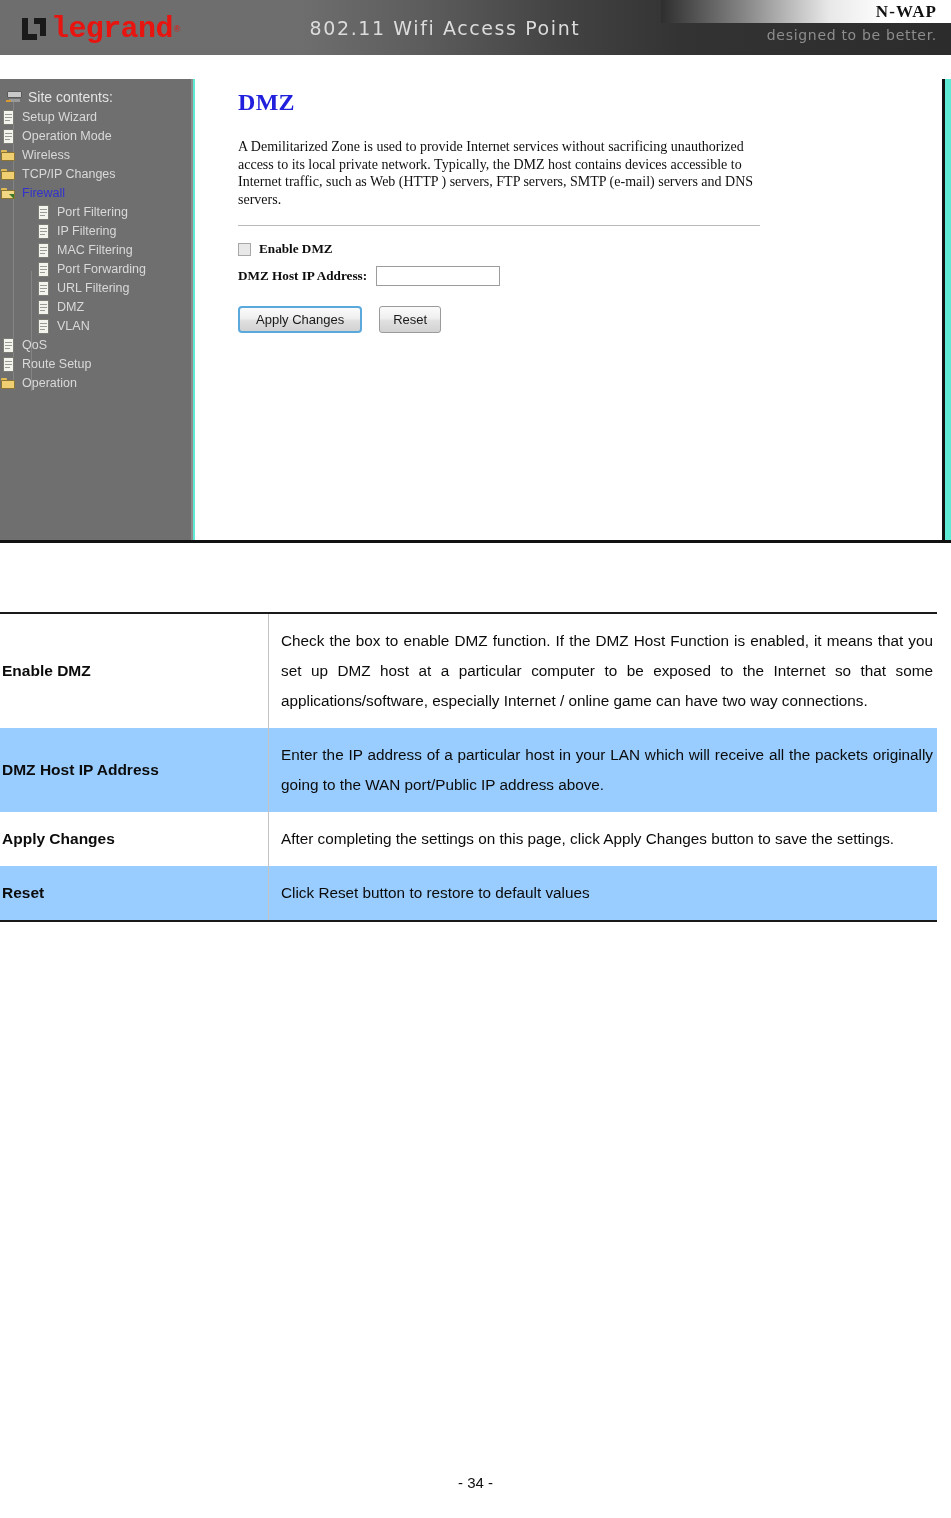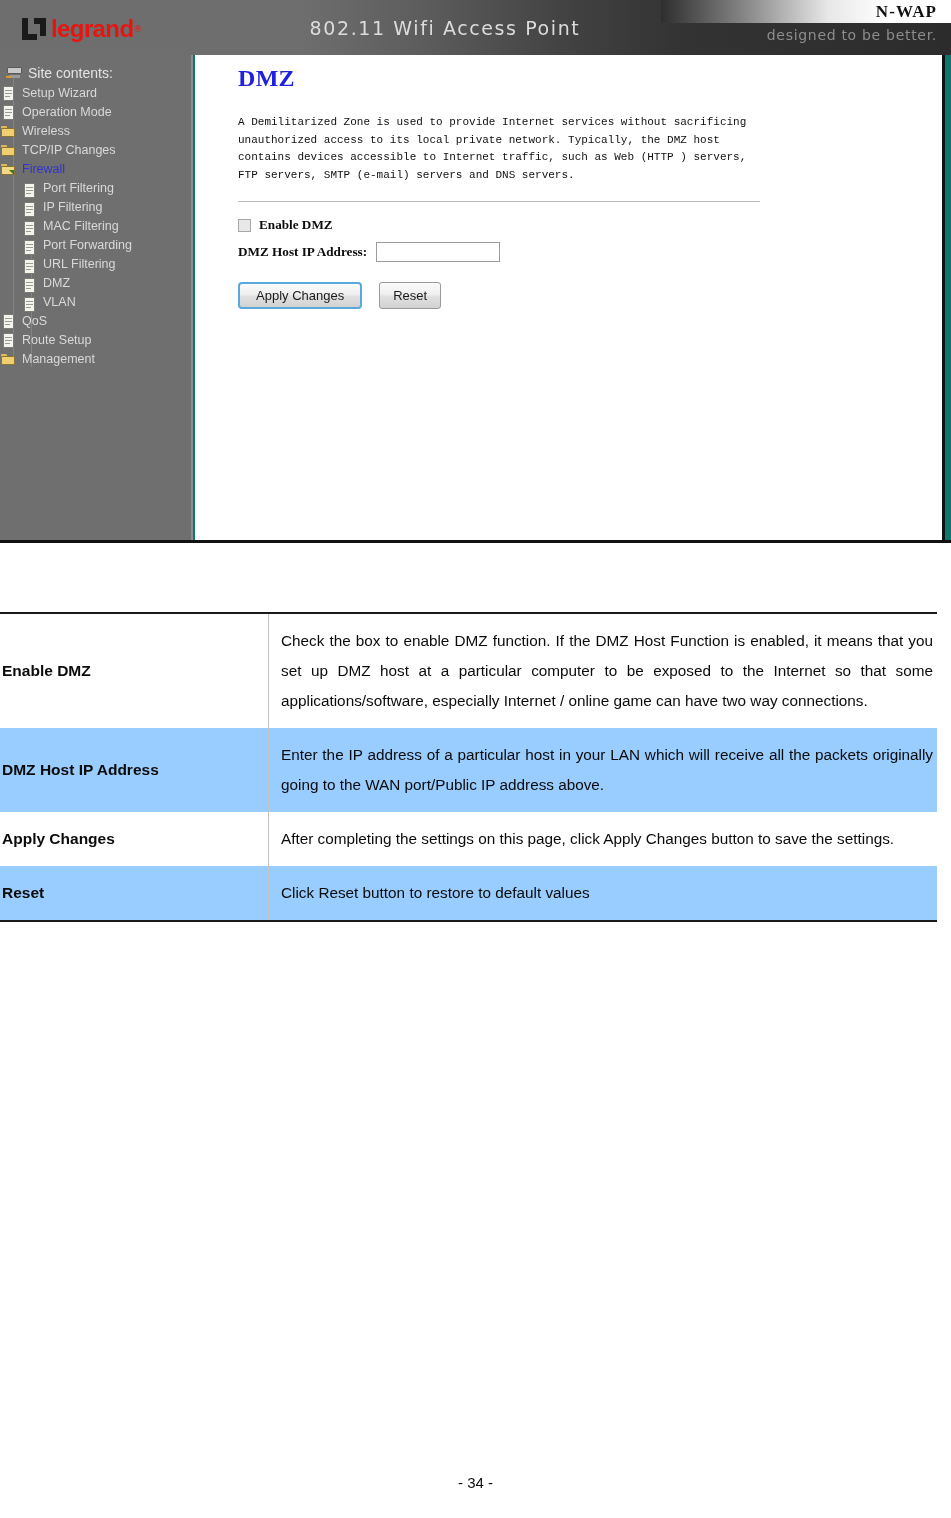--- a/index.html
+++ b/index.html
@@ -58,25 +58,25 @@
     position: absolute;
     background: #1a1a1a;
     display: block;
   }
   .logo-mark i.a { left: 0;  top: 0;  width: 6px;  height: 22px; }
   .logo-mark i.b { left: 6px; top: 16px; width: 9px; height: 6px; }
   .logo-mark i.c { left: 12px; top: 0; width: 12px; height: 6px; }
   .logo-mark i.d { left: 18px; top: 0; width: 6px; height: 18px; }
   .logo-word {
     color: #e8140f;
-    font-size: 24px;
+    font-size: 30px;
     font-weight: bold;
     letter-spacing: -0.6px;
     line-height: 22px;
-    font-family: Liberation Sans, sans-serif;
+    font-family: Liberation Mono, monospace;
   }
   .logo-reg {
     color: #e8140f;
     font-size: 9px;
     vertical-align: super;
     margin-left: 1px;
   }
   .banner-title {
     position: absolute;
     left: 0;
@@ -118,21 +118,22 @@
     font-size: 14px;
     letter-spacing: 0.7px;
     font-family: "DejaVu Sans", sans-serif;
   }
 
   
   .ui-body {
     position: relative;
     height: 488px;
     width: 951px;
-    background: #0f766e;
+    background: #5eead4;
+    margin-top: 24px;
   }
   .sidebar {
     position: absolute;
     left: 0;
     top: 0;
     width: 193px;
     height: 485px;
     background: #6f6f6f;
     border-right: 2px solid #8e8e8e;
     box-sizing: border-box;
@@ -147,21 +148,21 @@
     color: #d9d9d9;
     white-space: nowrap;
     font-family: "Liberation Sans", sans-serif;
   }
   .tree-row.root { font-size: 14px; color: #e4e4e4; height: 22px; }
   .tree-row.selected .tree-label { color: #3333cc; }
   .tree-label { line-height: 19px; }
 
   .ind0 { padding-left: 6px; }
   .ind1 { }
-  .ind2 { padding-left: 21px; align-items: flex-end; }
+  .ind2 { padding-left: 35px; }
 
   
   .ic { width: 17px; height: 15px; position: relative; margin-right: 5px; flex: 0 0 auto; }
   .ic-computer i { position: absolute; display: block; }
   .ic-computer i.scr { left: 1px; top: 1px; width: 15px; height: 7px; background: #c9c9c9; border: 1px solid #5a5a5a; box-sizing: border-box; border-radius: 1px; }
   .ic-computer i.base { left: 3px; top: 9px; width: 11px; height: 3px; background: #9a9a9a; }
   .ic-computer i.pin { left: 0px; top: 10px; width: 5px; height: 2px; background: #d79a30; }
 
   .ic-doc i { position: absolute; display: block; }
   .ic-doc i.pg { left: 3px; top: 0px; width: 11px; height: 15px; background: #f4f4ee; border: 1px solid #7c7c74; box-sizing: border-box; }
@@ -209,22 +210,22 @@
   }
   .page-heading {
     color: #2020dd;
     font-size: 24px;
     font-weight: bold;
     font-family: "Liberation Serif", "DejaVu Serif", serif;
     margin: 0 0 22px 0;
     letter-spacing: 0.3px;
   }
   .desc {
-    font-family: Liberation Mono, monospace;
-    font-size: 11px;
+    font-family: Liberation Serif, serif;
+    font-size: 14px;
     color: #101010;
     line-height: 17.5px;
     width: 522px;
     margin: 0;
   }
   .sep {
     width: 522px;
     height: 1px;
     background: #b9b9b9;
     margin: 17px 0 15px 0;
@@ -493,21 +494,21 @@
               <i class="l3"></i>
             </span>
           <span class="tree-label">Route Setup</span>
         </div>
 
         <div class="tree-row ind1">
           <span class="ic ic-folder">
               <i class="tab"></i>
               <i class="bd"></i>
             </span>
-          <span class="tree-label">Management</span>
+          <span class="tree-label">Operation</span>
         </div>
 
       </div>
     </div>
 
     <div class="content">
       <h1 class="page-heading">DMZ</h1>
       <p class="desc">A Demilitarized Zone is used to provide Internet services without sacrificing unauthorized access to its local private network. Typically, the DMZ host contains devices accessible to Internet traffic, such as Web (HTTP ) servers, FTP servers, SMTP (e-mail) servers and DNS servers.</p>
       <div class="sep"></div>
 

